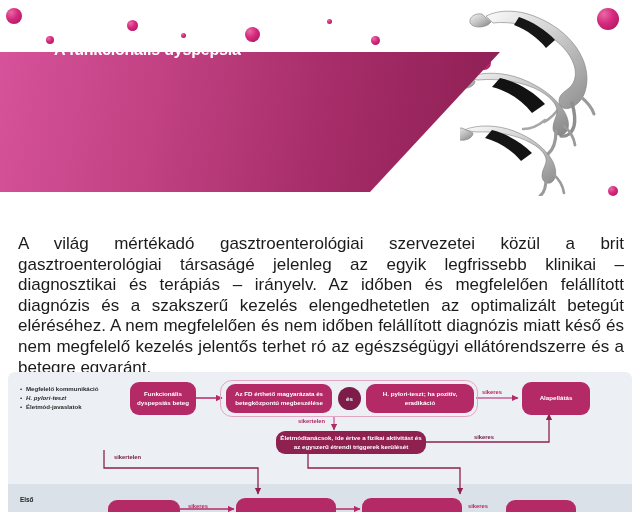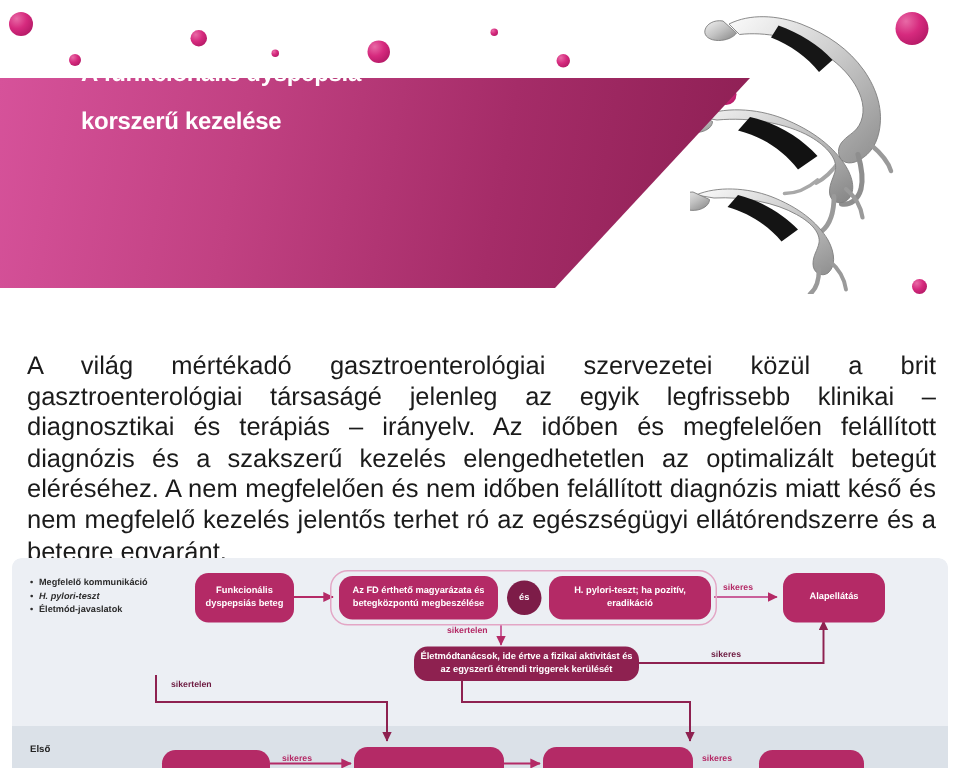--- a/index.html
+++ b/index.html
@@ -130,21 +130,20 @@
           <path d="M32,130 C48,134 62,143 72,153 L61,161 C52,150 39,142 25,138 Z" fill="#141414"></path>
           <path d="M86,179 C86,187 84,193 80,196" fill="none" stroke="#9a9a9a" stroke-width="3" stroke-linecap="round"></path>
           <path d="M93,174 C99,179 103,186 104,193" fill="none" stroke="#9a9a9a" stroke-width="2.6" stroke-linecap="round"></path>
         </g>
       </svg>
     </div>
 
     <div id="banner"></div>
     <div id="banner-title">
       <div>A funkcionális dyspepsia</div>
-      <div>korszerű kezelése</div>
     </div>
   </div>
 
   <p id="article">A világ mértékadó gasztroenterológiai szervezetei közül a brit gasztroenterológiai társaságé jelenleg az egyik legfrissebb klinikai – diagnosztikai és terápiás – irányelv. Az időben és megfelelően felállított diagnózis és a szakszerű kezelés elengedhetetlen az optimalizált betegút eléréséhez. A nem megfelelően és nem időben felállított diagnózis miatt késő és nem megfelelő kezelés jelentős terhet ró az egészségügyi ellátórendszerre és a betegre egyaránt.</p>
 
   <div id="flow">
     <div id="zone-top"></div>
     <div id="zone-bottom"></div>
 
     <svg class="edges">

